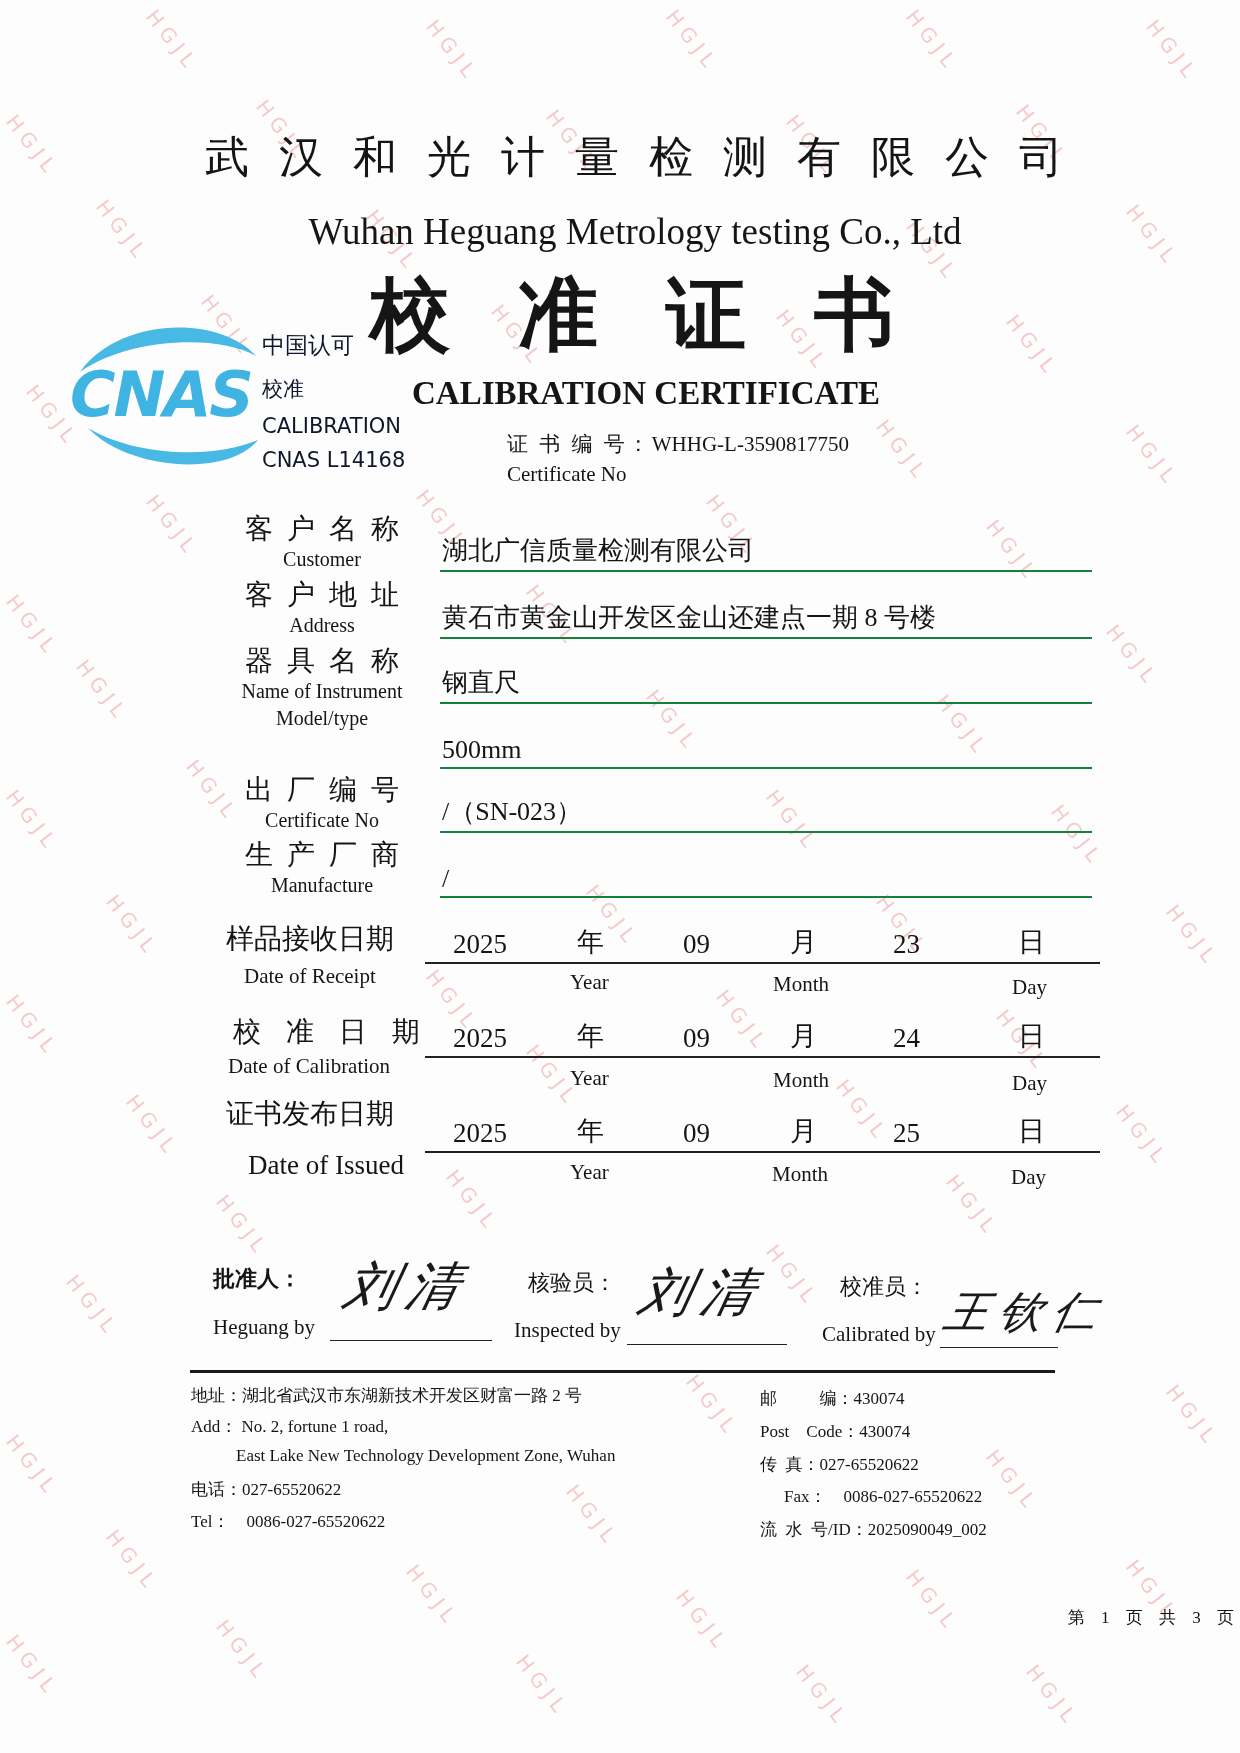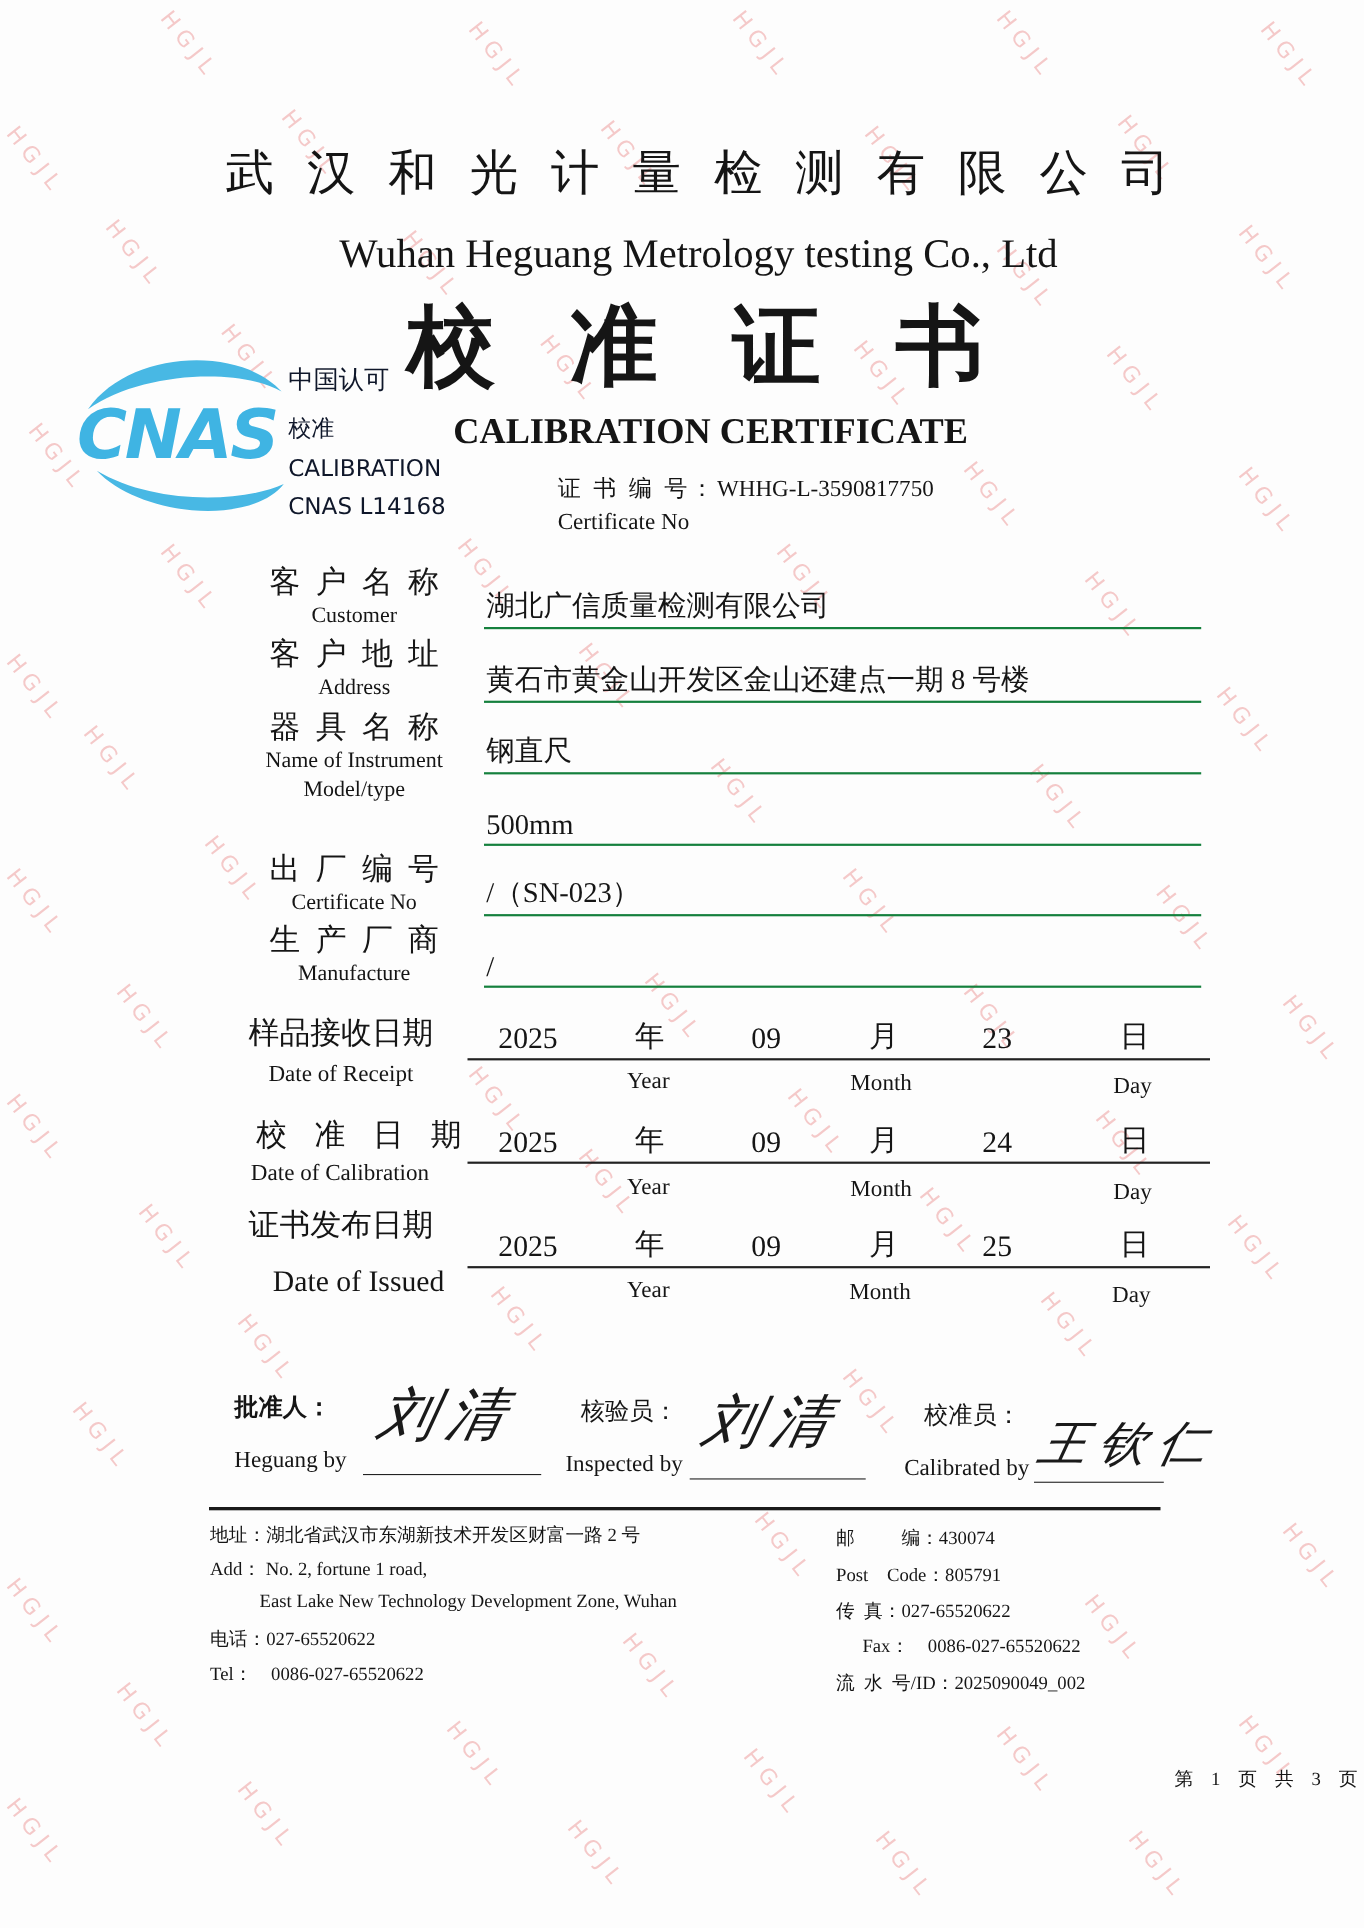--- a/index.html
+++ b/index.html
@@ -243,19 +243,19 @@
 <div class="divider"></div>
 
 <div>
   <div class="foot" style="left:191px;top:1384px">地址：湖北省武汉市东湖新技术开发区财富一路 2 号</div>
   <div class="foot" style="left:191px;top:1415px">Add：  No. 2, fortune 1 road,</div>
   <div class="foot" style="left:236px;top:1446px">East Lake New Technology Development Zone, Wuhan</div>
   <div class="foot" style="left:191px;top:1478px">电话：027-65520622</div>
   <div class="foot" style="left:191px;top:1510px;white-space:pre">Tel：    0086-027-65520622</div>
 
   <div class="foot" style="left:760px;top:1387px;white-space:pre">邮          编：430074</div>
-  <div class="foot" style="left:760px;top:1420px;white-space:pre">Post    Code：805791</div>
+  <div class="foot" style="left:760px;top:1420px;white-space:pre">Post    Code：430074</div>
   <div class="foot" style="left:760px;top:1453px;white-space:pre">传  真：027-65520622</div>
   <div class="foot" style="left:784px;top:1485px;white-space:pre">Fax：    0086-027-65520622</div>
   <div class="foot" style="left:760px;top:1518px;white-space:pre">流  水  号/ID：2025090049_002</div>
 </div>
 
 <div class="page-no">第 1 页 共 3 页</div>
 
 </body></html>

